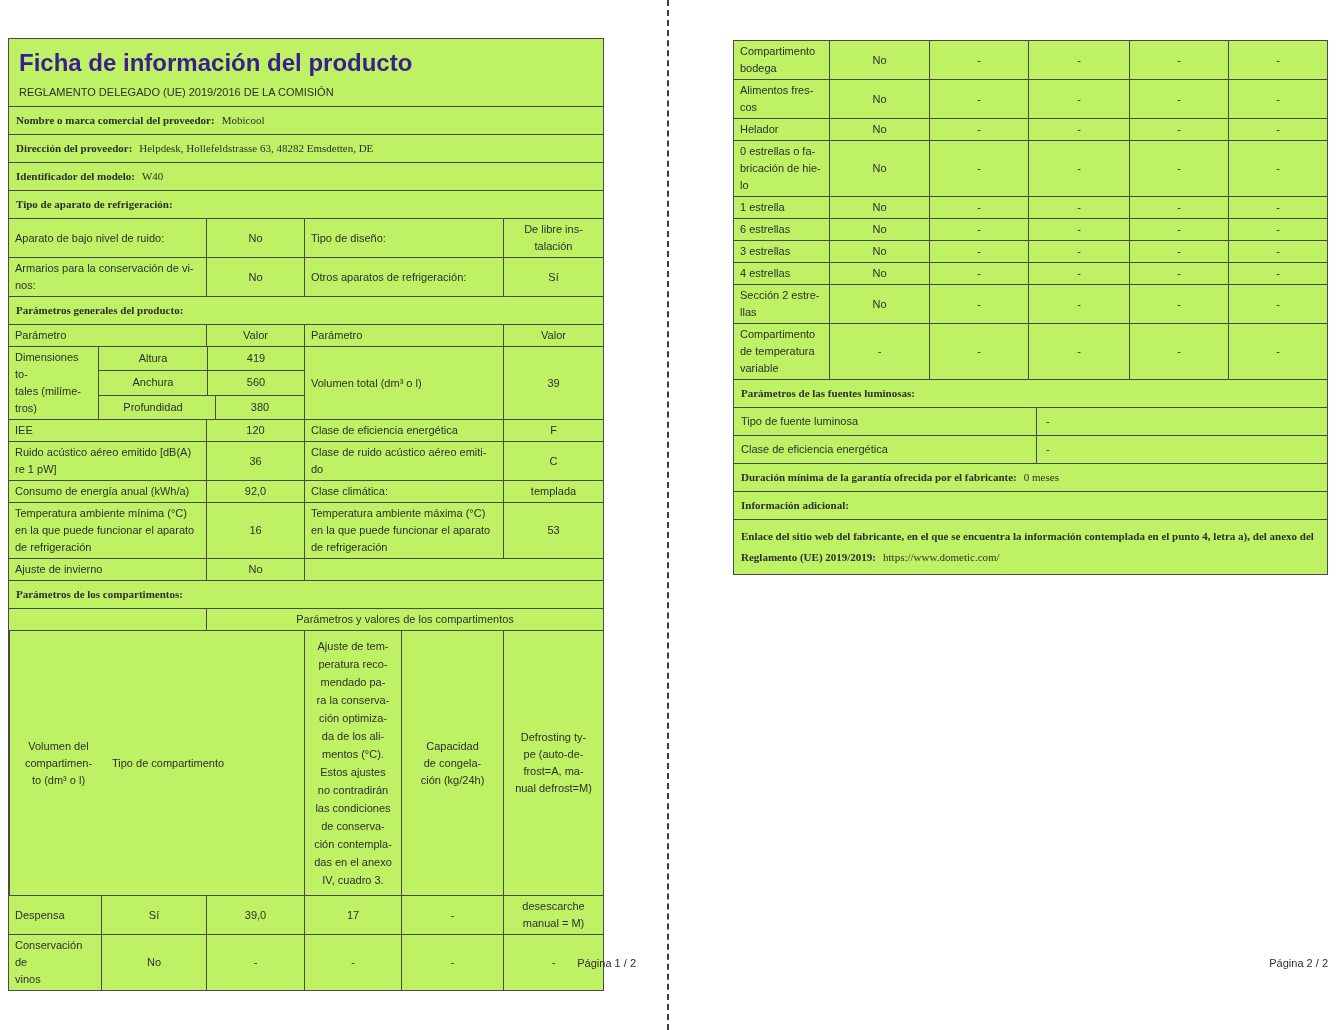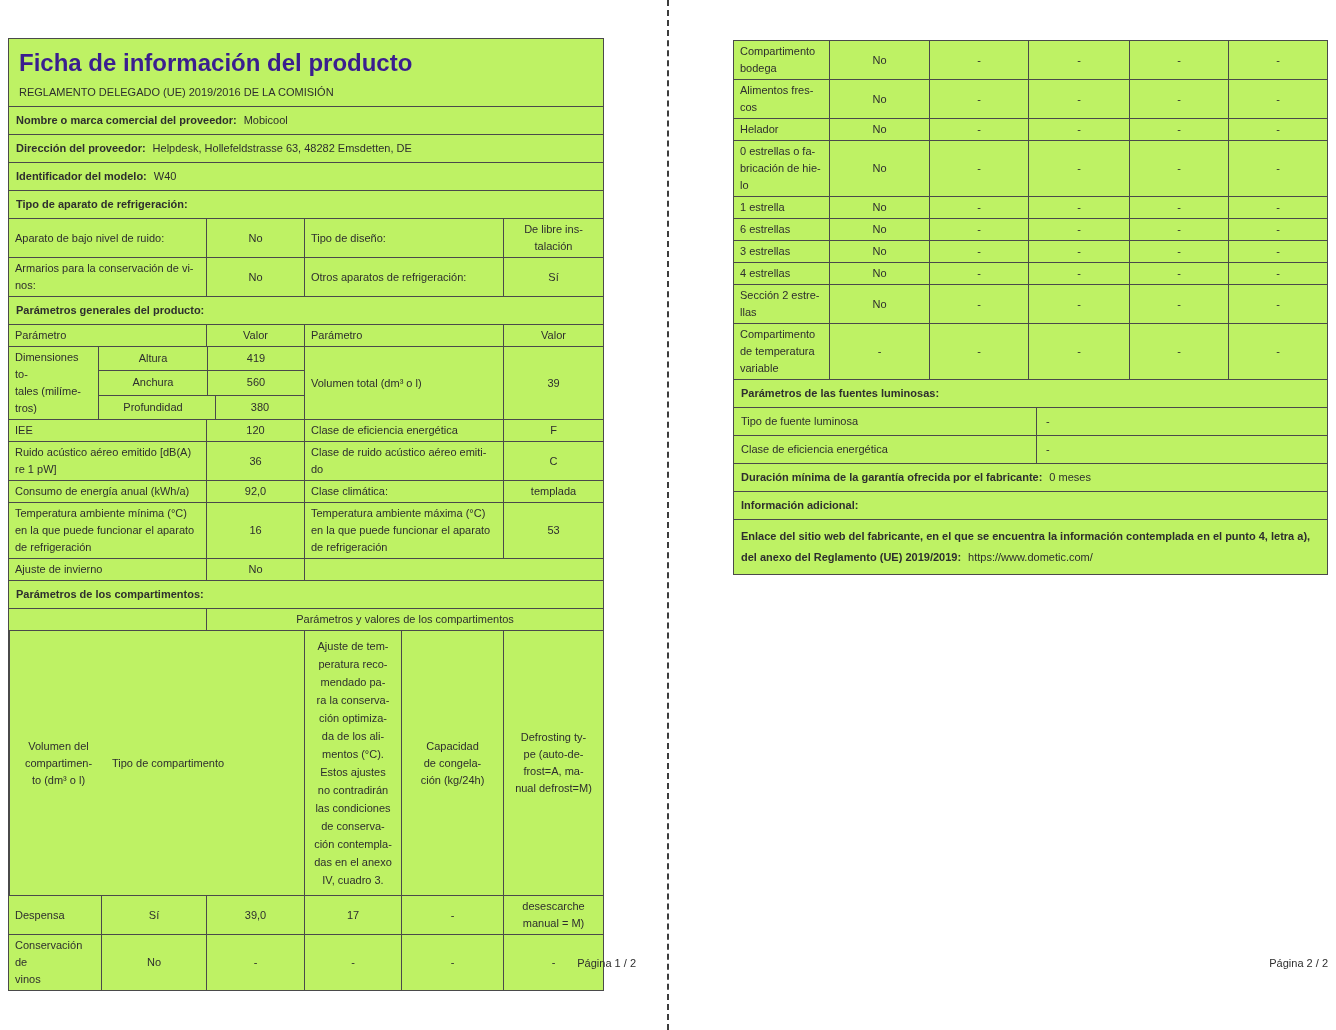--- a/index.html
+++ b/index.html
@@ -27,21 +27,21 @@
   .bl{border-left:1px solid var(--bc);}
   .cc{justify-content:center;text-align:center;}
   .b{font-weight:bold;}
 
   
   .title-block{padding:9px 10px 6px 10px;border-bottom:1px solid var(--bc);}
   .doc-title{font-size:24px;line-height:30px;font-weight:bold;color:var(--title);margin-bottom:7px;}
   .doc-subtitle{font-size:11px;line-height:15px;color:var(--txt);}
 
   
-  .label-row{padding:5px 7px;border-bottom:1px solid var(--bc);line-height:17px;}
+  .label-row{padding:5px 7px;border-bottom:1px solid var(--bc);line-height:17px;font-family:Liberation Serif, serif;}
   .label-row:last-child{border-bottom:none;}
   .label-row .lbl{font-weight:bold;margin-right:7px;}
 
   
   .w-c1{width:197px;flex:none;}
   .w-v1{width:98px;flex:none;}
   .w-c2{width:199px;flex:none;}
   .w-vf{flex:1;}
 
   

